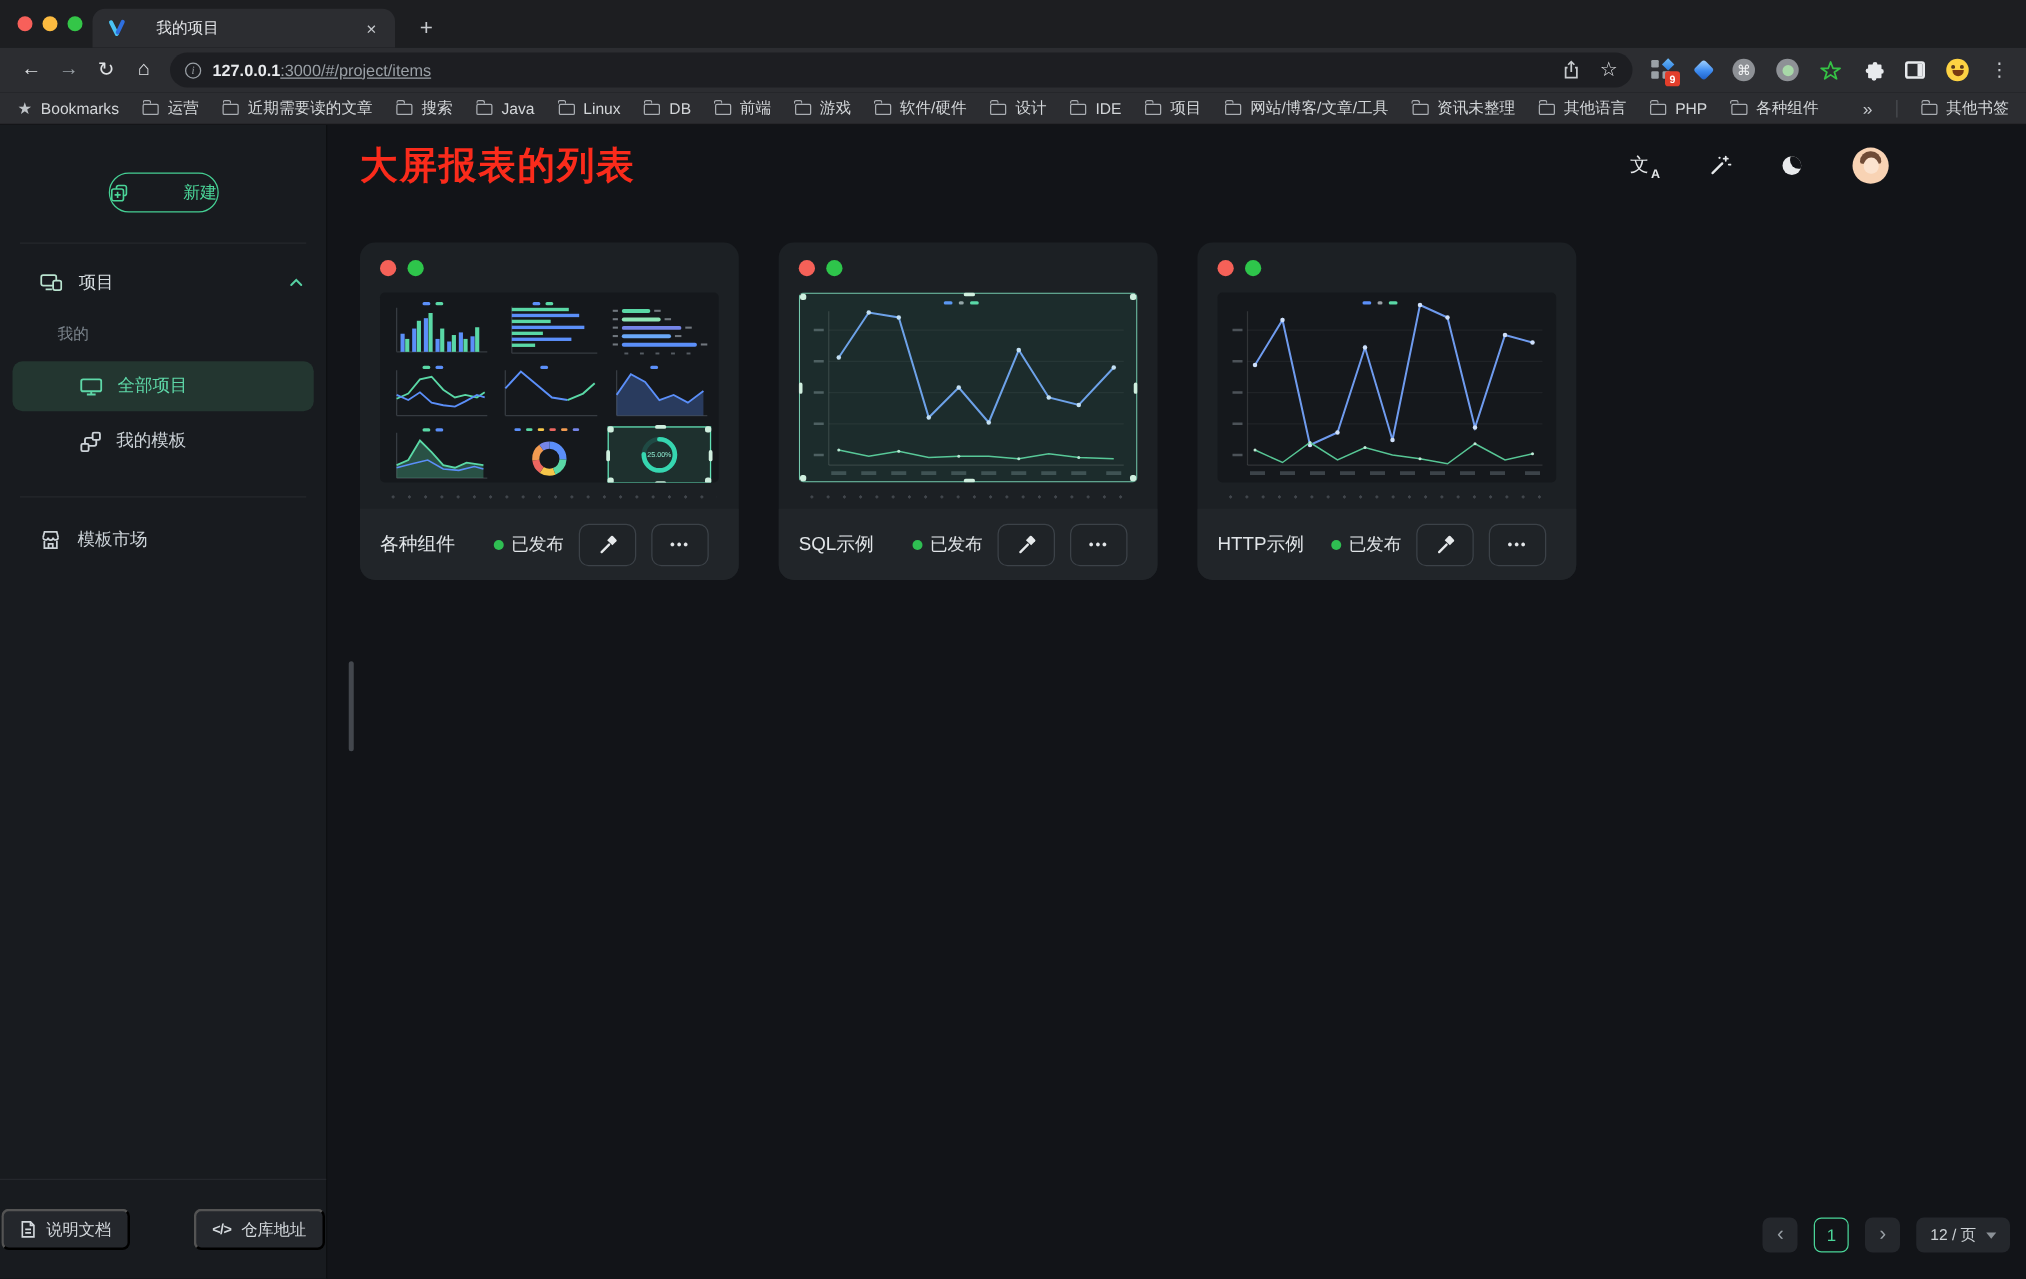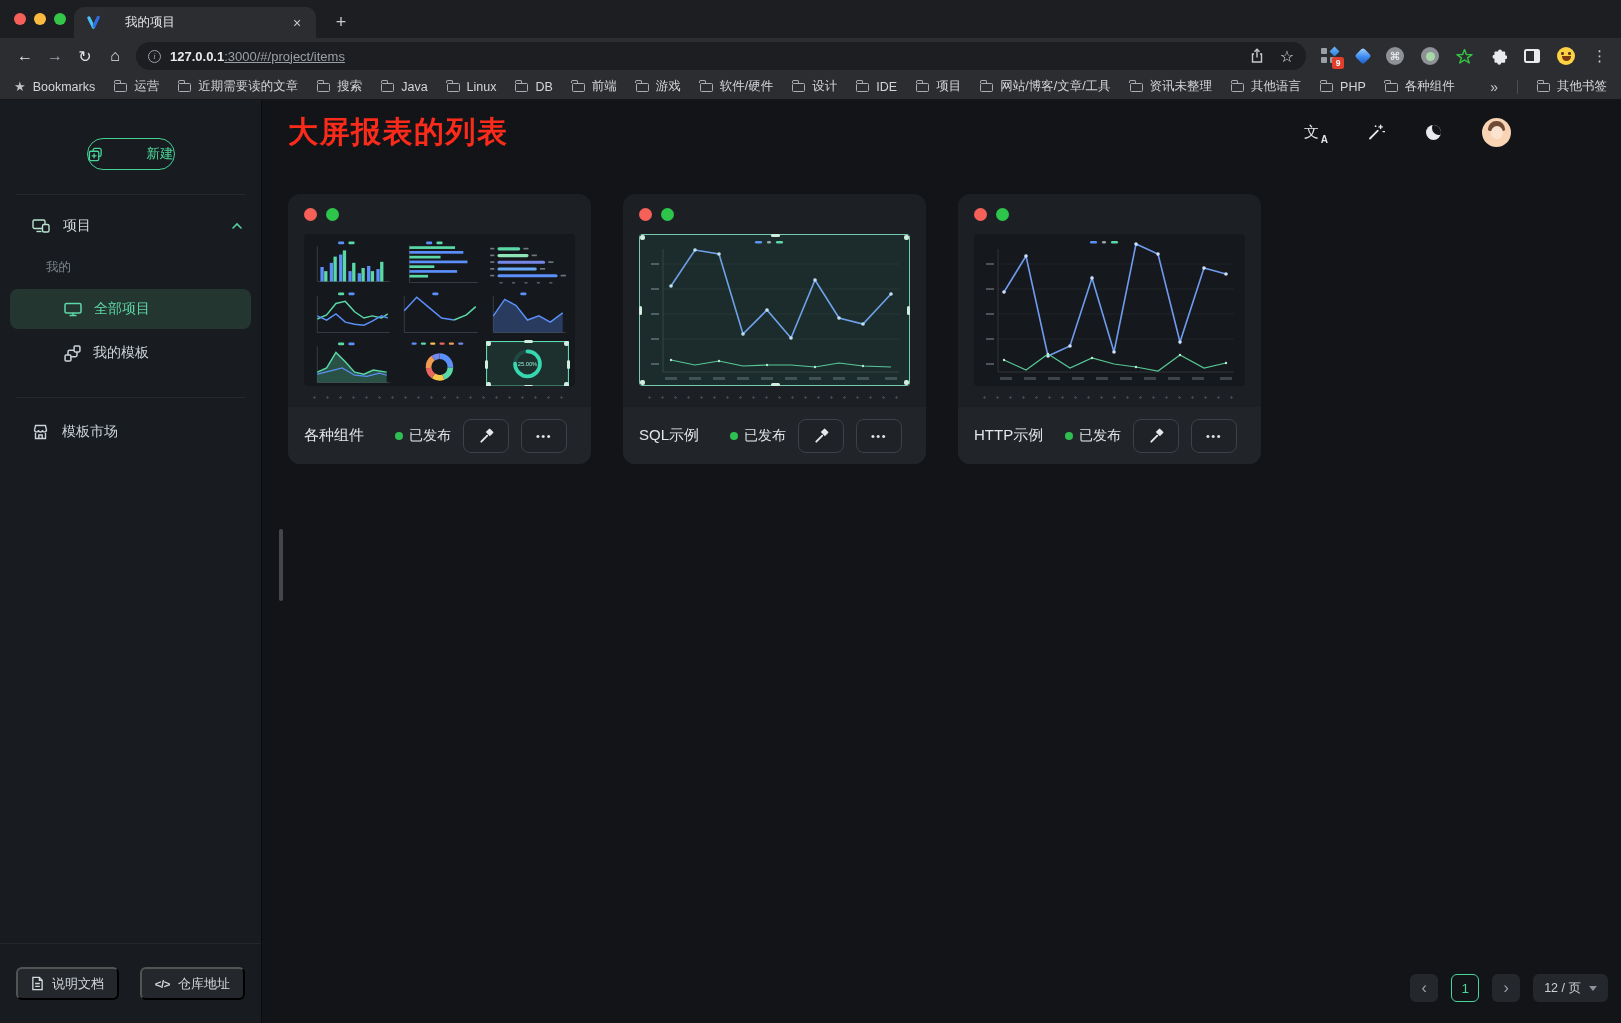--- a/index.html
+++ b/index.html
@@ -72,21 +72,21 @@
   .menu-head { display:flex; align-items:center; margin:22px 18px 0 32px; gap:13px; color:#d7dde1; font-size:14px; cursor:pointer; }
   .menu-head .chev { margin-left:auto; }
   .sub-label { margin:24px 0 0 46px; font-size:12.5px; color:#7c858d; }
   .side-item { height:40px; margin:13px 10px 0; border-radius:8px; display:flex; align-items:center; gap:12px;
                padding-left:54px; font-size:14px; color:#ccd3d8; cursor:pointer; }
   .side-item.selected { background:#233630; color:#5ed8a8; }
   .side-item + .side-item { margin-top:4px; }
   .root-item { height:40px; margin:14px 10px 0; display:flex; align-items:center; gap:13px; padding-left:22px;
                font-size:14px; color:#ccd3d8; border-radius:8px; cursor:pointer; }
   .sidebar-bottom { position:absolute; left:0; right:0; bottom:0; height:80px; border-top:1px solid #24272c;
-                    display:flex; align-items:center; justify-content:space-between; padding:0 16px; }
+                    display:flex; align-items:center; justify-content:space-between; padding:0 1px; }
   .sb-btn { height:33px; background:#24272c; border-radius:6px; display:flex; align-items:center; gap:8px;
             padding:0 13px; font-size:13px; color:#d4d9dd; cursor:pointer; }
   .code-glyph { font-size:11.5px; font-weight:bold; letter-spacing:-0.5px; color:#d4d9dd; }
 
   .content { flex:1; position:relative; background:#121418; }
   .page-header { height:64px; display:flex; align-items:center; padding:0 110px 0 26px; }
   .page-title { font-size:30px; color:#fa2b1b; letter-spacing:1.5px;font-family:Liberation Serif, serif; }
   .header-actions { margin-left:auto; display:flex; align-items:center; gap:41px; }
   .ha-btn { color:#e4e7e9; cursor:pointer; display:grid; place-items:center; }
   .trans { font-size:15px; position:relative; padding-right:7px; }

